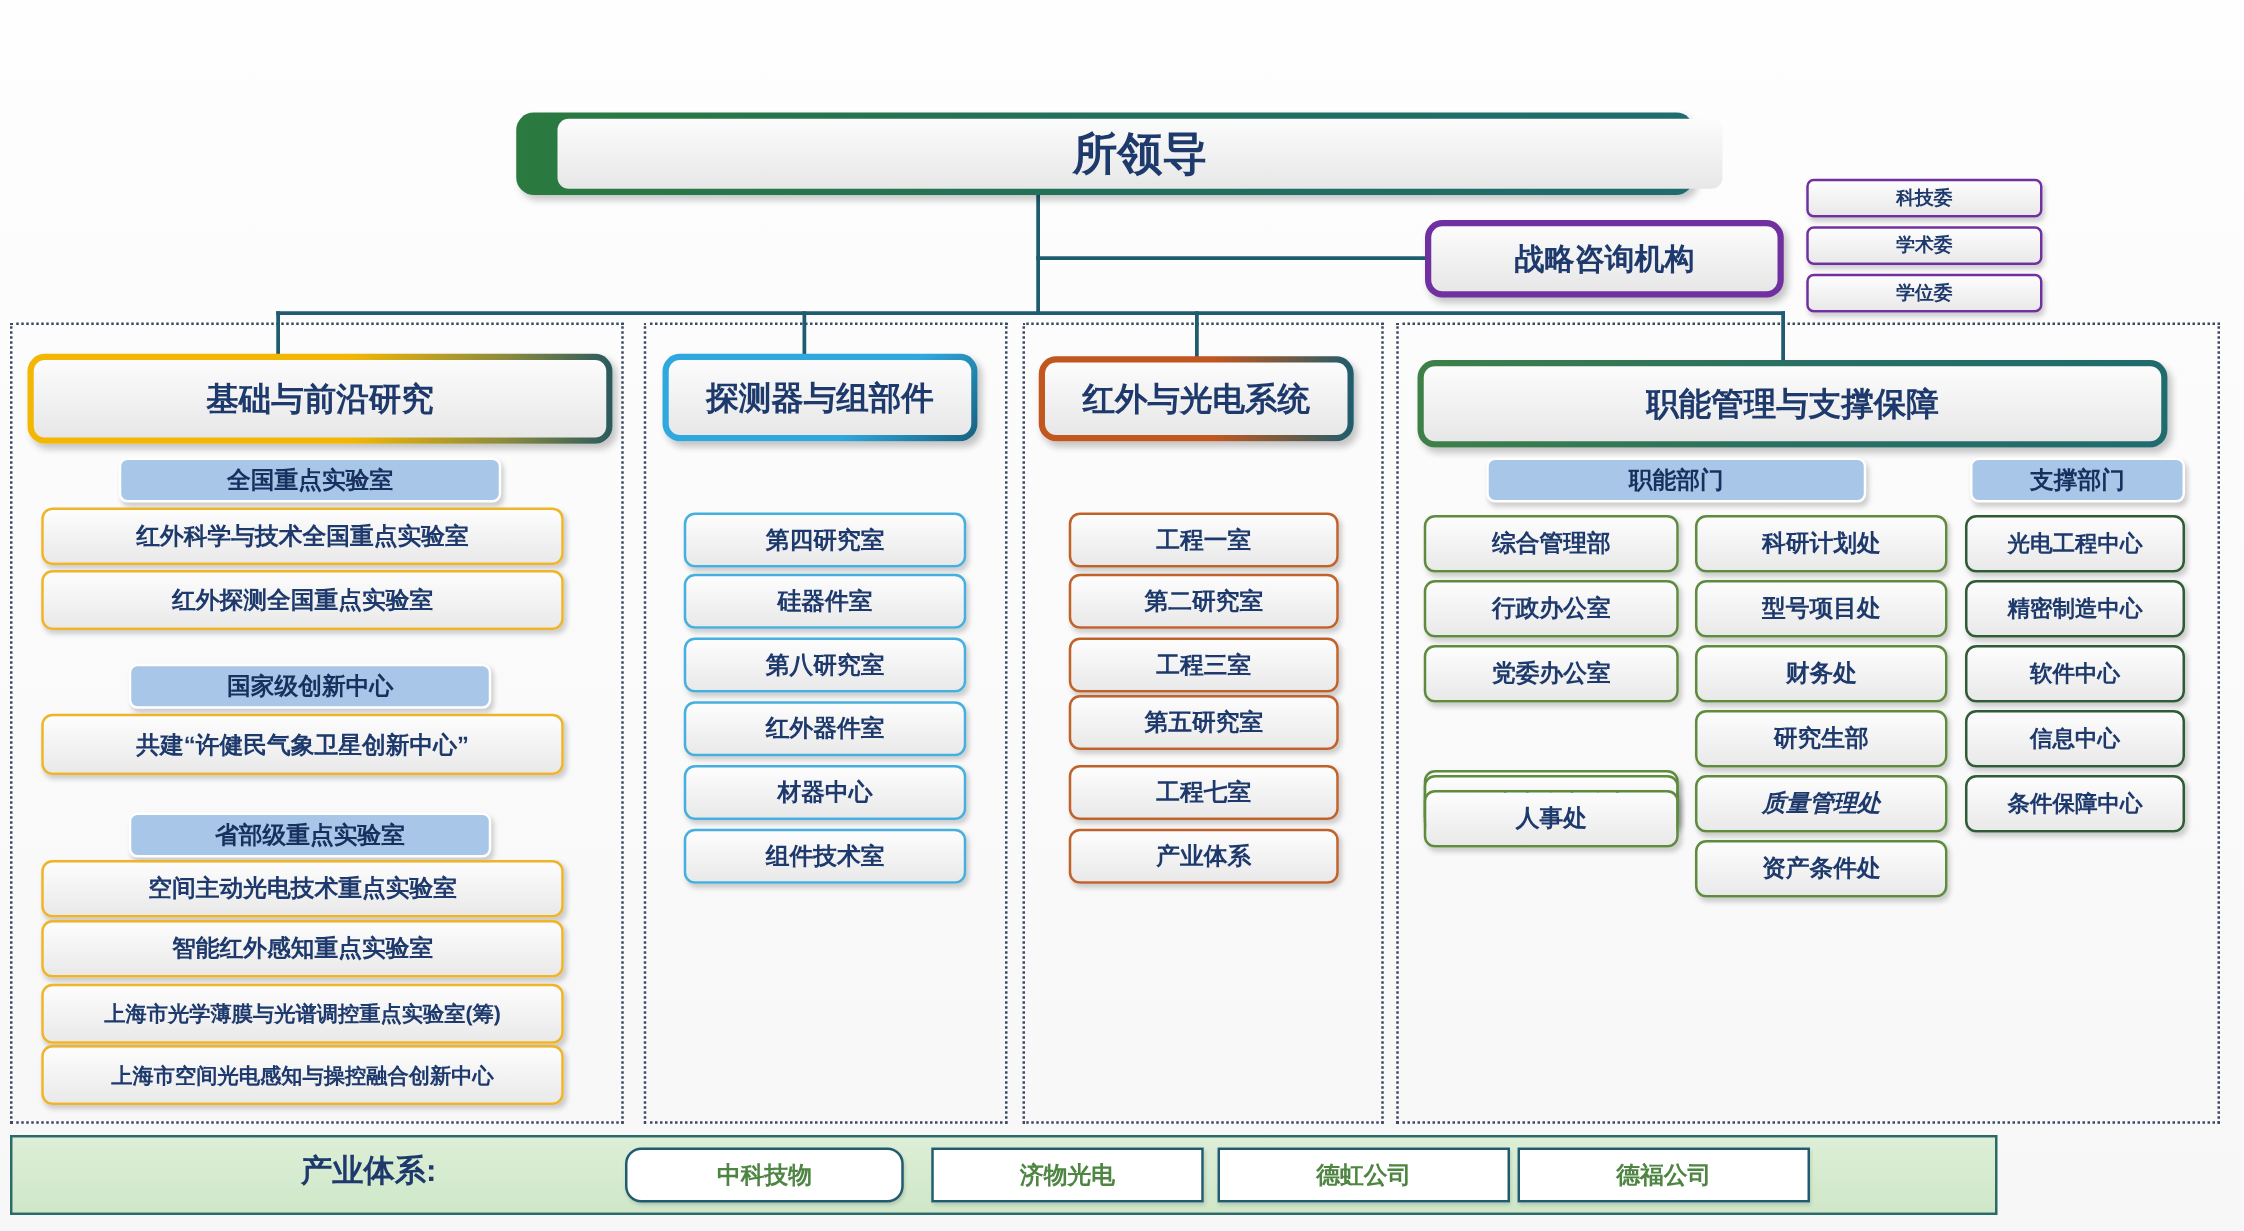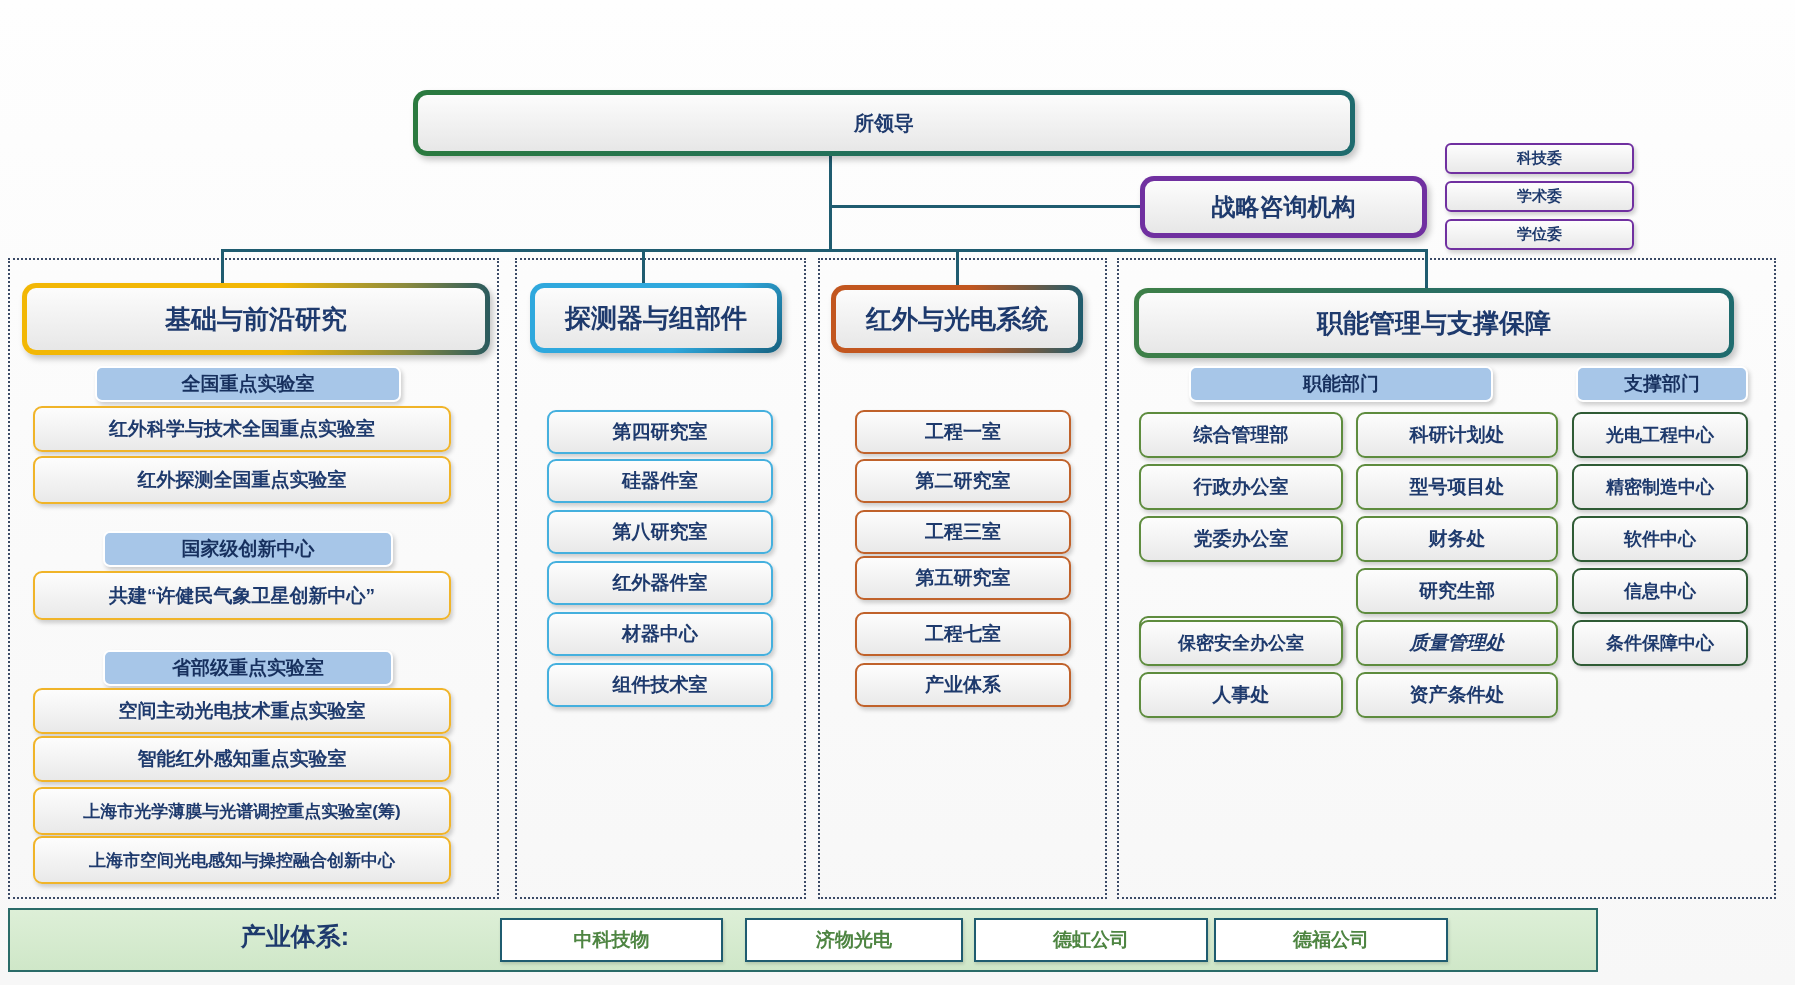--- a/index.html
+++ b/index.html
@@ -42,21 +42,21 @@
   .panel{position:absolute;border:2px dotted #3b4a66;background:transparent;z-index:0;}
   .bar{position:absolute;left:8px;top:908px;width:1586px;height:60px;
        background:linear-gradient(180deg,#ddefd7,#cfe7c8);
        border:2px solid #2a6b68;z-index:2;}
   .bar-label{position:absolute;left:170px;top:920px;width:250px;text-align:center;
        font-size:25px;font-weight:bold;color:#1e3a6d;z-index:3;}
   .bar-box{position:absolute;top:918px;height:40px;background:#fff;
        border:2px solid #1f5c70;display:flex;align-items:center;justify-content:center;
        font-weight:bold;font-size:19px;color:#4e8542;z-index:3;
        box-shadow:1px 2px 3px rgba(0,0,0,.15);}
-  .fs28{font-size:20px;} .fs26{font-size:26px;} .fs24{font-size:24px;}
+  .fs28{font-size:36px;margin-left:28px;} .fs26{font-size:26px;} .fs24{font-size:24px;}
   .fs19{font-size:19px;} .fs18{font-size:18px;} .fs17{font-size:17px;}
   .fs15{font-size:15px;}
 </style>
 </head>
 <body>
 
 <div class="stage">
 
   <div class="line" style="left:829px;top:156px;width:3px;height:96px;"></div>
   <div class="line" style="left:829px;top:205px;width:311px;height:3px;"></div>
@@ -124,35 +124,35 @@
   <div class="node b-orange fs19" style="left:855px;top:663px;width:212px;height:40px;">产业体系</div>
 
   <div class="chip fs19" style="left:1189px;top:366px;width:300px;height:32px;">职能部门</div>
   <div class="chip fs19" style="left:1576px;top:366px;width:168px;height:32px;">支撑部门</div>
 
   <div class="node b-green fs19" style="left:1139px;top:412px;width:200px;height:42px;">综合管理部</div>
   <div class="node b-green fs19" style="left:1139px;top:464px;width:200px;height:42px;">行政办公室</div>
   <div class="node b-green fs19" style="left:1139px;top:516px;width:200px;height:42px;">党委办公室</div>
   <div class="node b-green fs19" style="left:1139px;top:568px;width:200px;height:42px;margin-top:48px;">纪监审办公室</div>
   <div class="node b-green fs18" style="left:1139px;top:620px;width:200px;height:42px;">保密安全办公室</div>
-  <div class="node b-green fs19" style="left:1139px;top:672px;width:200px;height:42px;">人事处</div>
+  <div class="node b-green fs19" style="left:1139px;top:632px;width:200px;height:42px;">人事处</div>
 
   <div class="node b-green fs19" style="left:1356px;top:412px;width:198px;height:42px;">科研计划处</div>
   <div class="node b-green fs19" style="left:1356px;top:464px;width:198px;height:42px;">型号项目处</div>
   <div class="node b-green fs19" style="left:1356px;top:516px;width:198px;height:42px;">财务处</div>
   <div class="node b-green fs19" style="left:1356px;top:568px;width:198px;height:42px;">研究生部</div>
   <div class="node b-green fs19" style="left:1356px;top:620px;width:198px;height:42px;font-style:italic;">质量管理处</div>
   <div class="node b-green fs19" style="left:1356px;top:672px;width:198px;height:42px;">资产条件处</div>
 
   <div class="node b-dgreen fs18" style="left:1572px;top:412px;width:172px;height:42px;">光电工程中心</div>
   <div class="node b-dgreen fs18" style="left:1572px;top:464px;width:172px;height:42px;">精密制造中心</div>
   <div class="node b-dgreen fs18" style="left:1572px;top:516px;width:172px;height:42px;">软件中心</div>
   <div class="node b-dgreen fs18" style="left:1572px;top:568px;width:172px;height:42px;">信息中心</div>
   <div class="node b-dgreen fs18" style="left:1572px;top:620px;width:172px;height:42px;">条件保障中心</div>
 
   <div class="bar"></div>
   <div class="bar-label">产业体系:</div>
-  <div class="bar-box" style="left:500px;width:219px;">中科技物</div>
+  <div class="bar-box" style="left:500px;width:219px;border-radius:13px;">中科技物</div>
   <div class="bar-box" style="left:745px;width:214px;">济物光电</div>
   <div class="bar-box" style="left:974px;width:230px;">德虹公司</div>
   <div class="bar-box" style="left:1214px;width:230px;">德福公司</div>
 
 </div>
 
 </body></html>

